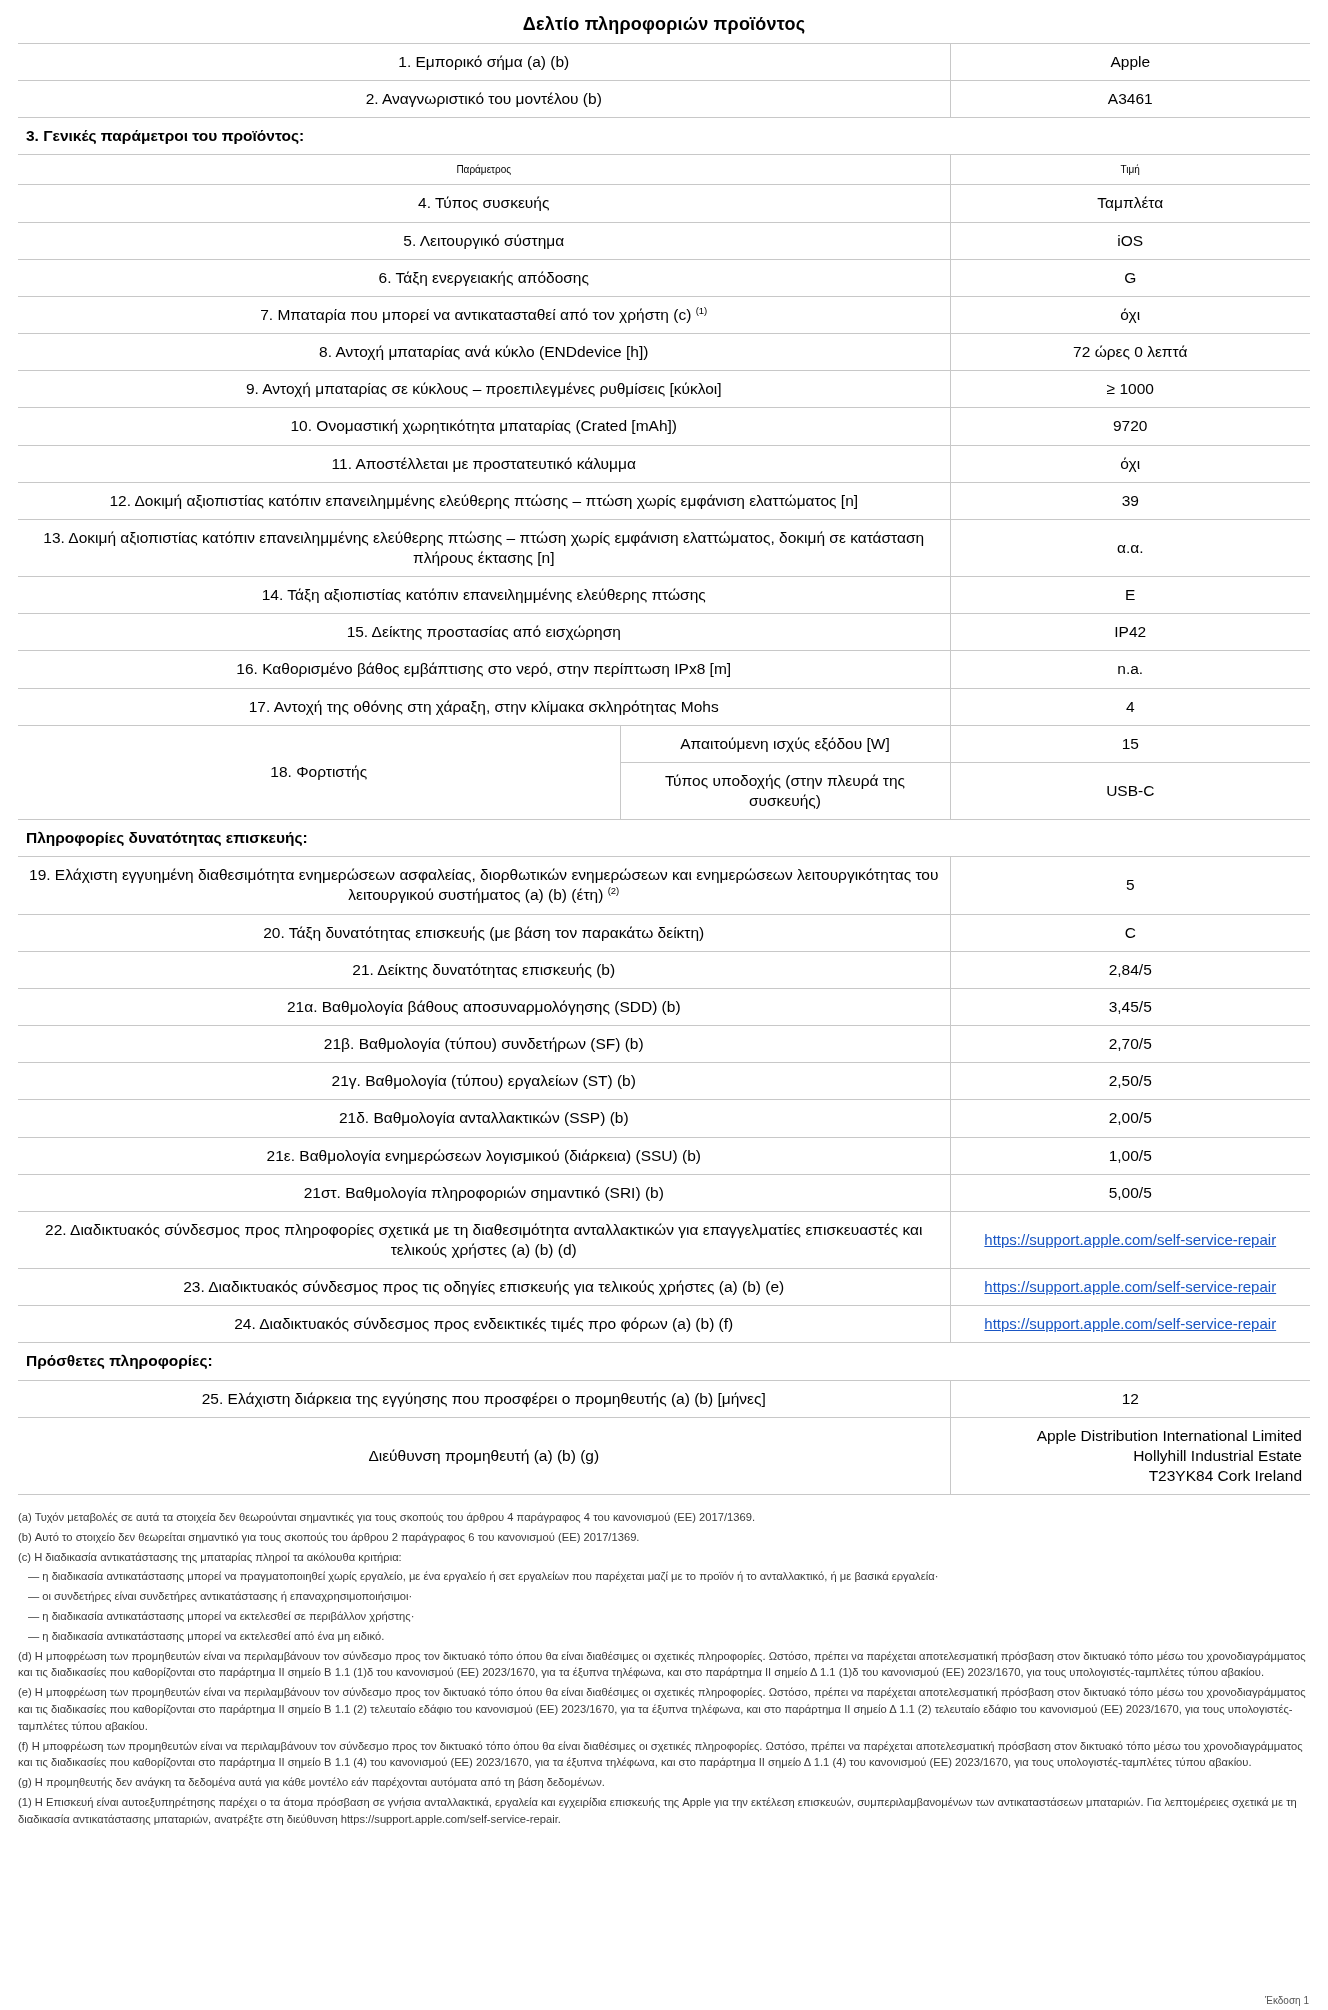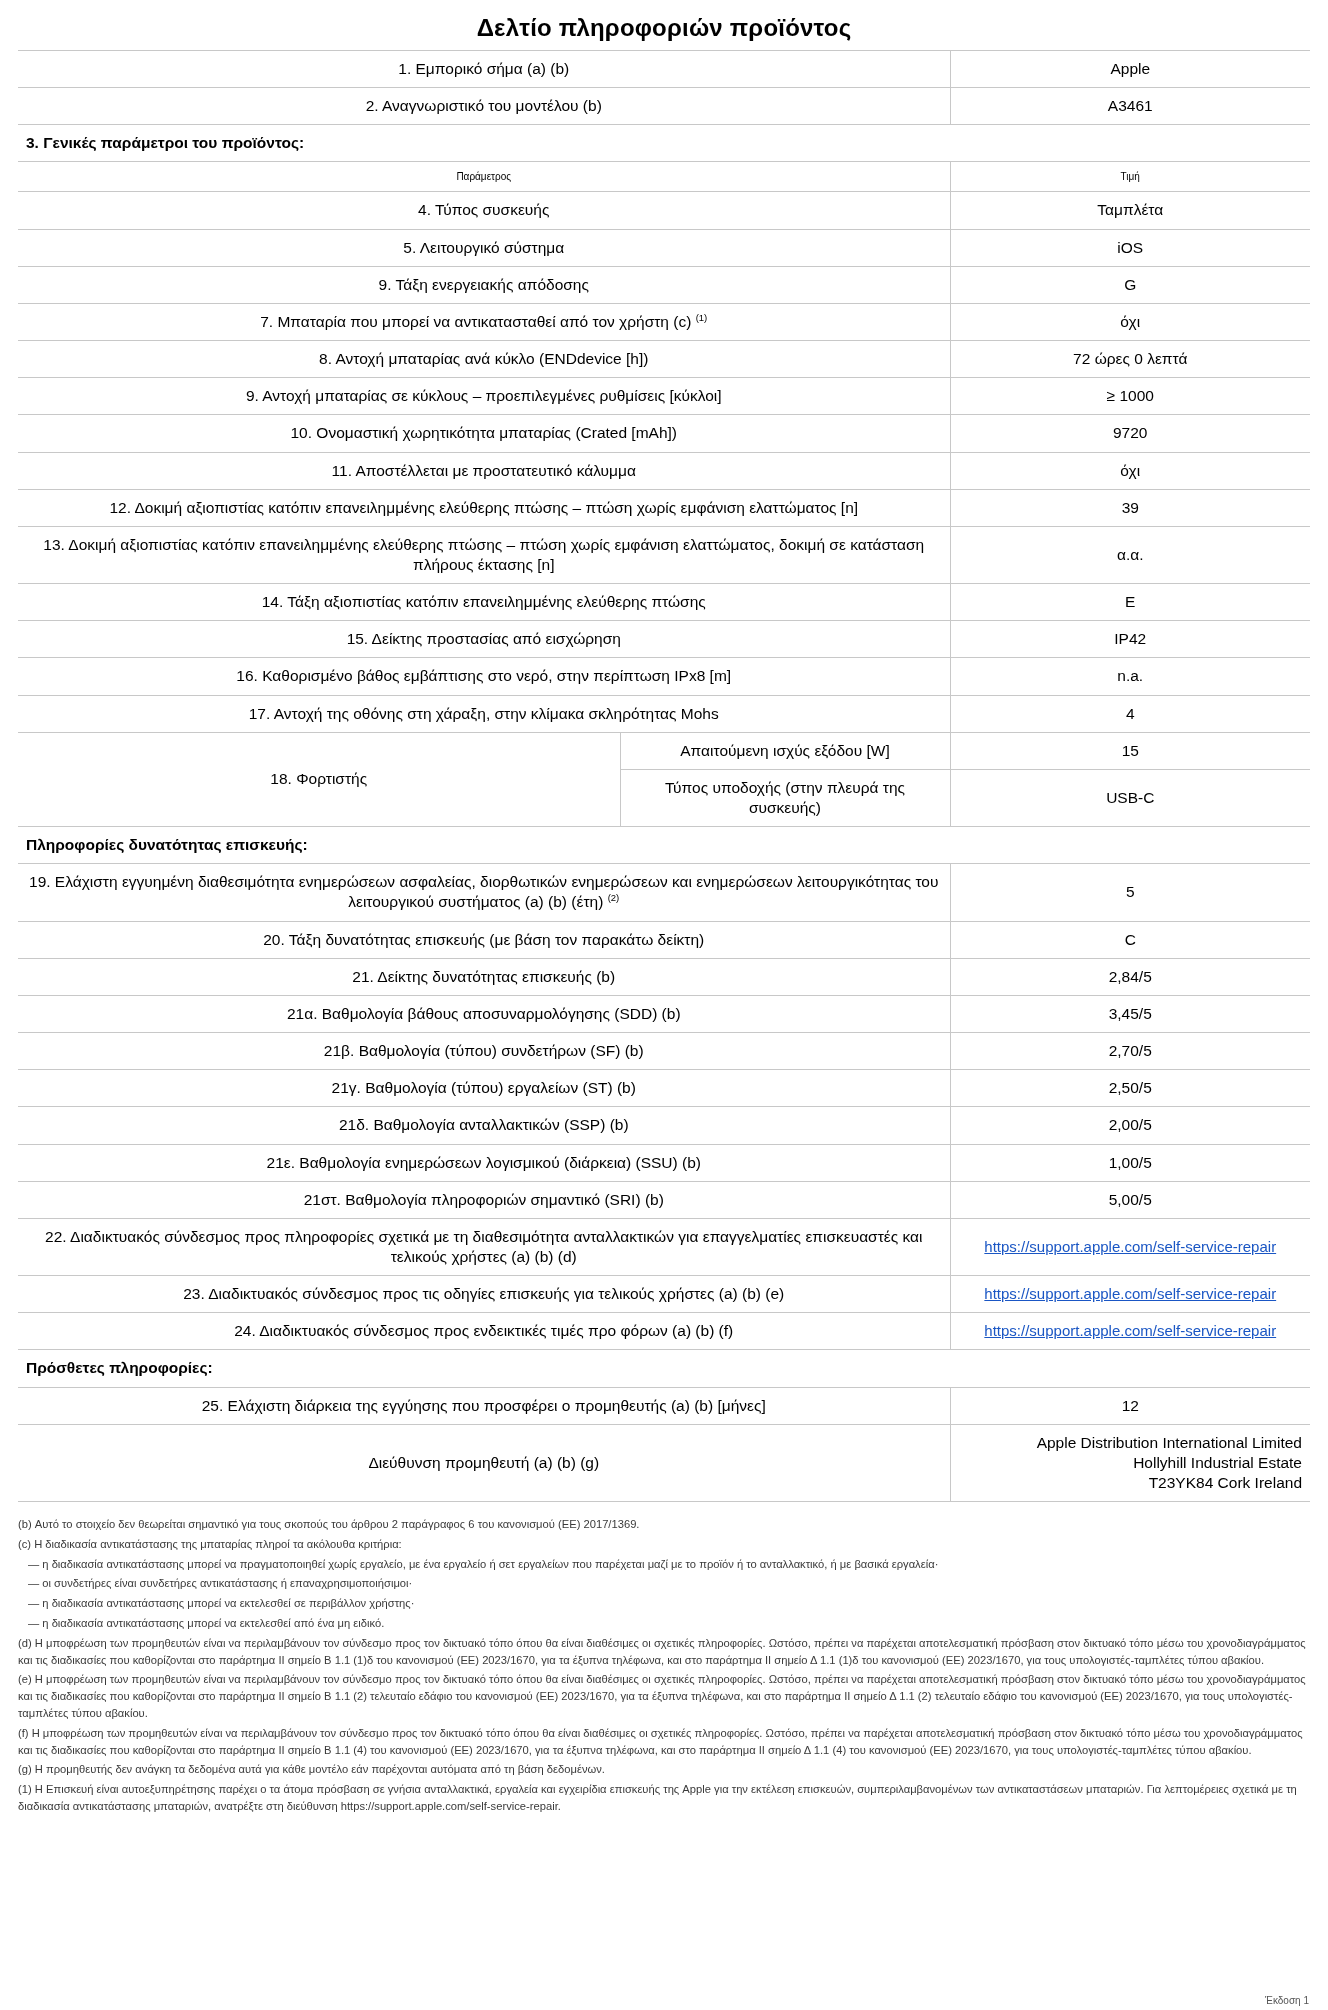--- a/index.html
+++ b/index.html
@@ -11,21 +11,21 @@
     color: #000000;
   }
   .page {
     width: 1328px;
     min-height: 2010px;
     padding: 10px 18px 6px 18px;
     position: relative;
   }
   h1.title {
     text-align: center;
-    font-size: 24px;
+    font-size: 18px;
     font-weight: bold;
     margin: 4px 0 8px 0;
     letter-spacing: 0.2px;
   }
   table.main {
     width: 100%;
     border-collapse: collapse;
     table-layout: fixed;
   }
   table.main td {
@@ -108,21 +108,21 @@
 
       <tr>
         <td class="label" colspan="2">4. Τύπος συσκευής</td>
         <td class="value colsep">Ταμπλέτα</td>
       </tr>
       <tr>
         <td class="label" colspan="2">5. Λειτουργικό σύστημα</td>
         <td class="value colsep">iOS</td>
       </tr>
       <tr>
-        <td class="label" colspan="2">9. Τάξη ενεργειακής απόδοσης</td>
+        <td class="label" colspan="2">6. Τάξη ενεργειακής απόδοσης</td>
         <td class="value colsep">G</td>
       </tr>
       <tr>
         <td class="label" colspan="2"><span>7. Μπαταρία που μπορεί να αντικατασταθεί από τον χρήστη (c)</span> <sup>(1)</sup></td>
         <td class="value colsep">όχι</td>
       </tr>
       <tr>
         <td class="label" colspan="2">8. Αντοχή μπαταρίας ανά κύκλο (ENDdevice [h])</td>
         <td class="value colsep">72 ώρες 0 λεπτά</td>
       </tr>
@@ -240,20 +240,21 @@
         <td class="addr colsep">
           <div>Apple Distribution International Limited</div>
           <div>Hollyhill Industrial Estate</div>
           <div>T23YK84 Cork Ireland</div>
         </td>
       </tr>
     </tbody>
   </table>
 
   <div class="footnotes">
+    <p>(a) Τυχόν μεταβολές σε αυτά τα στοιχεία δεν θεωρούνται σημαντικές για τους σκοπούς του άρθρου 4 παράγραφος 4 του κανονισμού (ΕΕ) 2017/1369.</p>
     <p>(b) Αυτό το στοιχείο δεν θεωρείται σημαντικό για τους σκοπούς του άρθρου 2 παράγραφος 6 του κανονισμού (ΕΕ) 2017/1369.</p>
     <p>(c) Η διαδικασία αντικατάστασης της μπαταρίας πληροί τα ακόλουθα κριτήρια:</p>
     <p class="fn-indent">— η διαδικασία αντικατάστασης μπορεί να πραγματοποιηθεί χωρίς εργαλείο, με ένα εργαλείο ή σετ εργαλείων που παρέχεται μαζί με το προϊόν ή το ανταλλακτικό, ή με βασικά εργαλεία·</p>
     <p class="fn-indent">— οι συνδετήρες είναι συνδετήρες αντικατάστασης ή επαναχρησιμοποιήσιμοι·</p>
     <p class="fn-indent">— η διαδικασία αντικατάστασης μπορεί να εκτελεσθεί σε περιβάλλον χρήστης·</p>
     <p class="fn-indent">— η διαδικασία αντικατάστασης μπορεί να εκτελεσθεί από ένα μη ειδικό.</p>
     <p class="fn-gap">(d) Η μποφρέωση των προμηθευτών είναι να περιλαμβάνουν τον σύνδεσμο προς τον δικτυακό τόπο όπου θα είναι διαθέσιμες οι σχετικές πληροφορίες. Ωστόσο, πρέπει να παρέχεται αποτελεσματική πρόσβαση στον δικτυακό τόπο μέσω του χρονοδιαγράμματος και τις διαδικασίες που καθορίζονται στο παράρτημα II σημείο B 1.1 (1)δ του κανονισμού (ΕΕ) 2023/1670, για τα έξυπνα τηλέφωνα, και στο παράρτημα II σημείο Δ 1.1 (1)δ του κανονισμού (ΕΕ) 2023/1670, για τους υπολογιστές-ταμπλέτες τύπου αβακίου.</p>
     <p class="fn-gap">(e) Η μποφρέωση των προμηθευτών είναι να περιλαμβάνουν τον σύνδεσμο προς τον δικτυακό τόπο όπου θα είναι διαθέσιμες οι σχετικές πληροφορίες. Ωστόσο, πρέπει να παρέχεται αποτελεσματική πρόσβαση στον δικτυακό τόπο μέσω του χρονοδιαγράμματος και τις διαδικασίες που καθορίζονται στο παράρτημα II σημείο B 1.1 (2) τελευταίο εδάφιο του κανονισμού (ΕΕ) 2023/1670, για τα έξυπνα τηλέφωνα, και στο παράρτημα II σημείο Δ 1.1 (2) τελευταίο εδάφιο του κανονισμού (ΕΕ) 2023/1670, για τους υπολογιστές-ταμπλέτες τύπου αβακίου.</p>
     <p class="fn-gap">(f) Η μποφρέωση των προμηθευτών είναι να περιλαμβάνουν τον σύνδεσμο προς τον δικτυακό τόπο όπου θα είναι διαθέσιμες οι σχετικές πληροφορίες. Ωστόσο, πρέπει να παρέχεται αποτελεσματική πρόσβαση στον δικτυακό τόπο μέσω του χρονοδιαγράμματος και τις διαδικασίες που καθορίζονται στο παράρτημα II σημείο B 1.1 (4) του κανονισμού (ΕΕ) 2023/1670, για τα έξυπνα τηλέφωνα, και στο παράρτημα II σημείο Δ 1.1 (4) του κανονισμού (ΕΕ) 2023/1670, για τους υπολογιστές-ταμπλέτες τύπου αβακίου.</p>
     <p class="fn-gap">(g) Η προμηθευτής δεν ανάγκη τα δεδομένα αυτά για κάθε μοντέλο εάν παρέχονται αυτόματα από τη βάση δεδομένων.</p>

